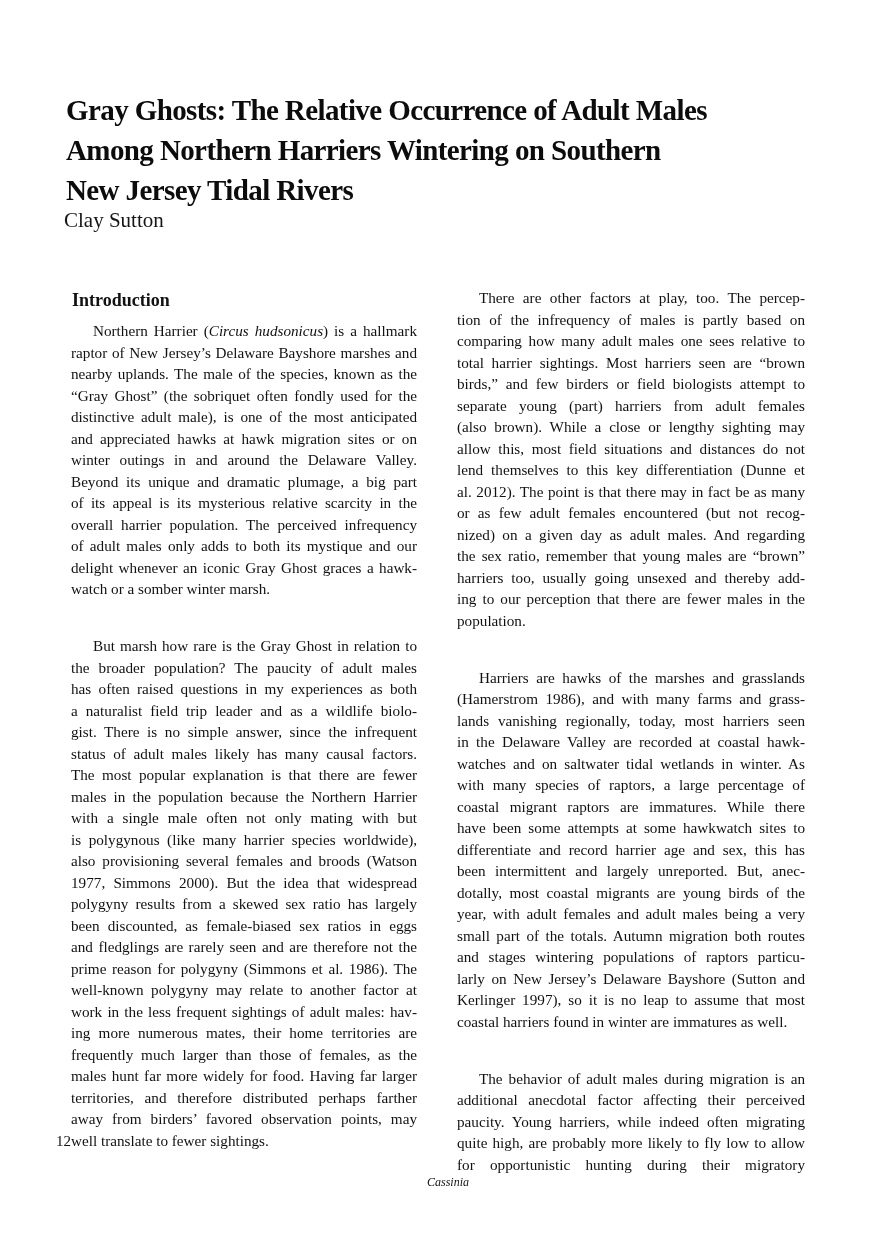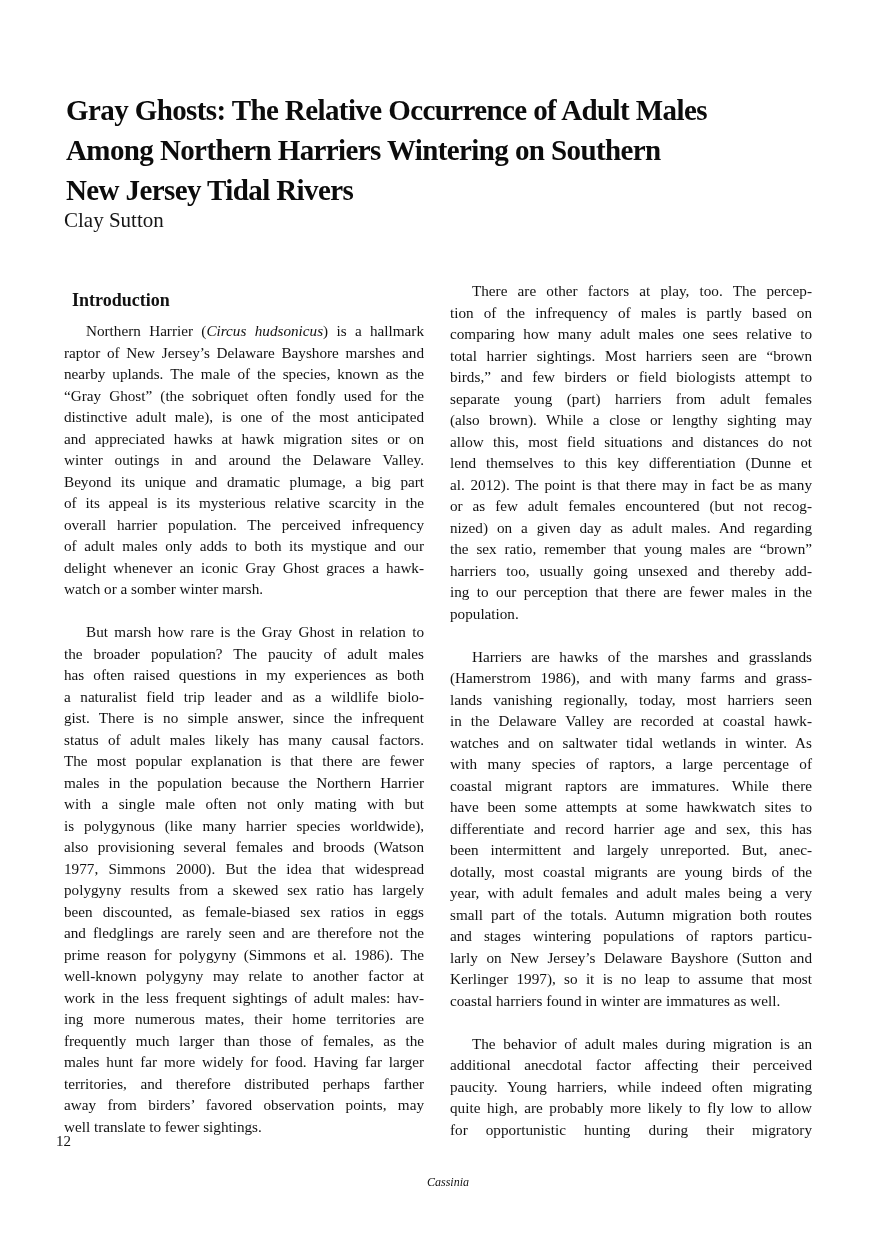--- a/index.html
+++ b/index.html
@@ -4,21 +4,21 @@
 <style>
   html, body { margin: 0; padding: 0; background: #ffffff; }
   body { width: 896px; height: 1248px; position: relative; overflow: hidden; color: #111; font-family: "Liberation Serif", "DejaVu Serif", serif; }
   .title { position: absolute; left: 64px; top: 88px; width: 760px; font-size: 29px; line-height: 40px; font-weight: bold; letter-spacing: -0.6px; margin: 2px; color: #0c0c0c; }
   .title .tl { display: block; white-space: nowrap; }
   .author { position: absolute; left: 64px; top: 208px; font-size: 21px; line-height: 24px; color: #151515; }
   .col { position: absolute; top: 280px; width: 360px; }
   .col.left { left: 64px; }
   .col.right { left: 450px; width: 362px; }
   .heading { font-size: 18px; line-height: 24px; font-weight: bold; margin: 8px; height: 24px; }
-  .para { font-size: 15.2px; line-height: 21.5px; margin: 0; }
+  .para { font-size: 15.2px; line-height: 21.5px; margin: 7px; }
   .para .ln { display: block; text-align: justify; text-align-last: justify; white-space: nowrap; height: 21.5px; overflow: visible; }
   .para .ln.last { text-align-last: left; }
   .para .ln.first { text-indent: 22px; }
   .gap { height: 21.5px; }
   .footer-num { position: absolute; left: 56px; top: 1133px; font-size: 15px; }
   .footer-journal { position: absolute; left: 0; right: 0; top: 1175px; text-align: center; font-size: 12px; font-style: italic; padding-left: 0; }
   .italic { font-style: italic; }
 </style>
 </head>
 <body>

